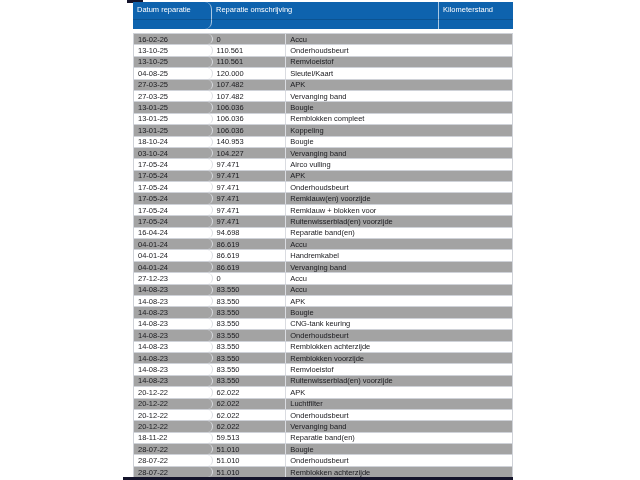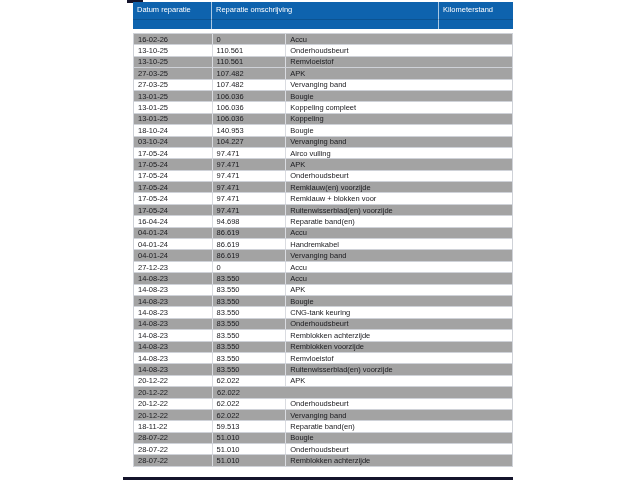--- a/index.html
+++ b/index.html
@@ -57,21 +57,21 @@
     box-sizing: border-box;
     padding: 3px 0 0 4px;
     font-size: 7.5px;
     line-height: 9px;
     color: #ffffff;
     border-right: 1px solid rgba(255,255,255,0.65);
     overflow: hidden;
     white-space: nowrap;
   }
   .hcell:last-child { border-right: none; }
-  .col0 { width: 79px; }
+  .col0 { width: 79px; border-radius: 7px; }
   .col1 { width: 74px; }
   .col2 { width: 227px; }
   .header-gap { height: 4px; background: #ffffff; }
   .grid-body {
     border: 1px solid #cfd2d8;
     border-bottom: none;
     box-sizing: border-box;
   }
   .row {
     display: flex;
@@ -116,39 +116,44 @@
         <div class="row">
           <div class="cell col0">13-10-25</div>
           <div class="cell col1">110.561</div>
           <div class="cell col2">Onderhoudsbeurt</div>
         </div>
         <div class="row stripe">
           <div class="cell col0">13-10-25</div>
           <div class="cell col1">110.561</div>
           <div class="cell col2">Remvloeistof</div>
         </div>
+        <div class="row">
+          <div class="cell col0">04-08-25</div>
+          <div class="cell col1">120.000</div>
+          <div class="cell col2">Sleutel/Kaart</div>
+        </div>
         <div class="row stripe">
           <div class="cell col0">27-03-25</div>
           <div class="cell col1">107.482</div>
           <div class="cell col2">APK</div>
         </div>
         <div class="row">
           <div class="cell col0">27-03-25</div>
           <div class="cell col1">107.482</div>
           <div class="cell col2">Vervanging band</div>
         </div>
         <div class="row stripe">
           <div class="cell col0">13-01-25</div>
           <div class="cell col1">106.036</div>
           <div class="cell col2">Bougie</div>
         </div>
         <div class="row">
           <div class="cell col0">13-01-25</div>
           <div class="cell col1">106.036</div>
-          <div class="cell col2">Koppeling compleet</div>
+          <div class="cell col2">Remblokken compleet</div>
         </div>
         <div class="row stripe">
           <div class="cell col0">13-01-25</div>
           <div class="cell col1">106.036</div>
           <div class="cell col2">Koppeling</div>
         </div>
         <div class="row">
           <div class="cell col0">18-10-24</div>
           <div class="cell col1">140.953</div>
           <div class="cell col2">Bougie</div>
@@ -259,20 +264,21 @@
           <div class="cell col2">Ruitenwisserblad(en) voorzijde</div>
         </div>
         <div class="row">
           <div class="cell col0">20-12-22</div>
           <div class="cell col1">62.022</div>
           <div class="cell col2">APK</div>
         </div>
         <div class="row stripe">
           <div class="cell col0">20-12-22</div>
           <div class="cell col1">62.022</div>
+          <div class="cell col2">Luchtfilter</div>
         </div>
         <div class="row">
           <div class="cell col0">20-12-22</div>
           <div class="cell col1">62.022</div>
           <div class="cell col2">Onderhoudsbeurt</div>
         </div>
         <div class="row stripe">
           <div class="cell col0">20-12-22</div>
           <div class="cell col1">62.022</div>
           <div class="cell col2">Vervanging band</div>

